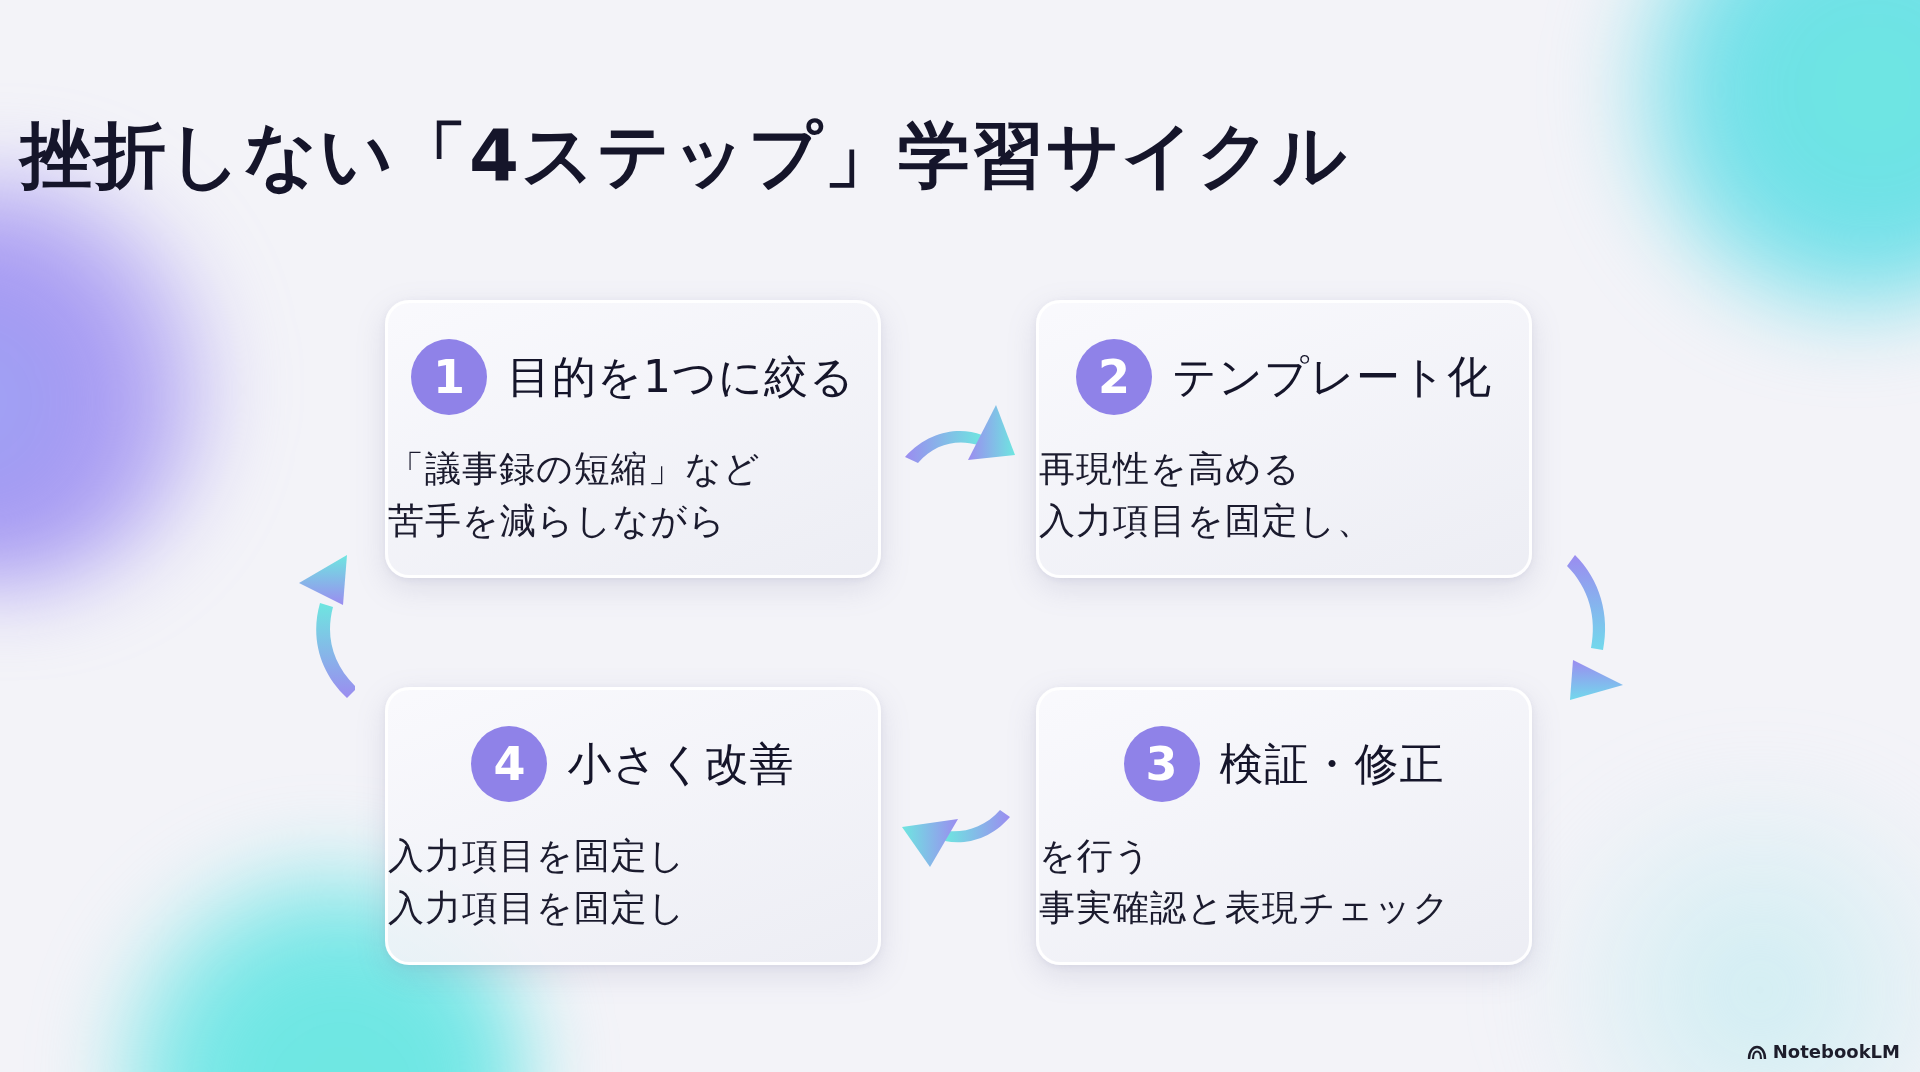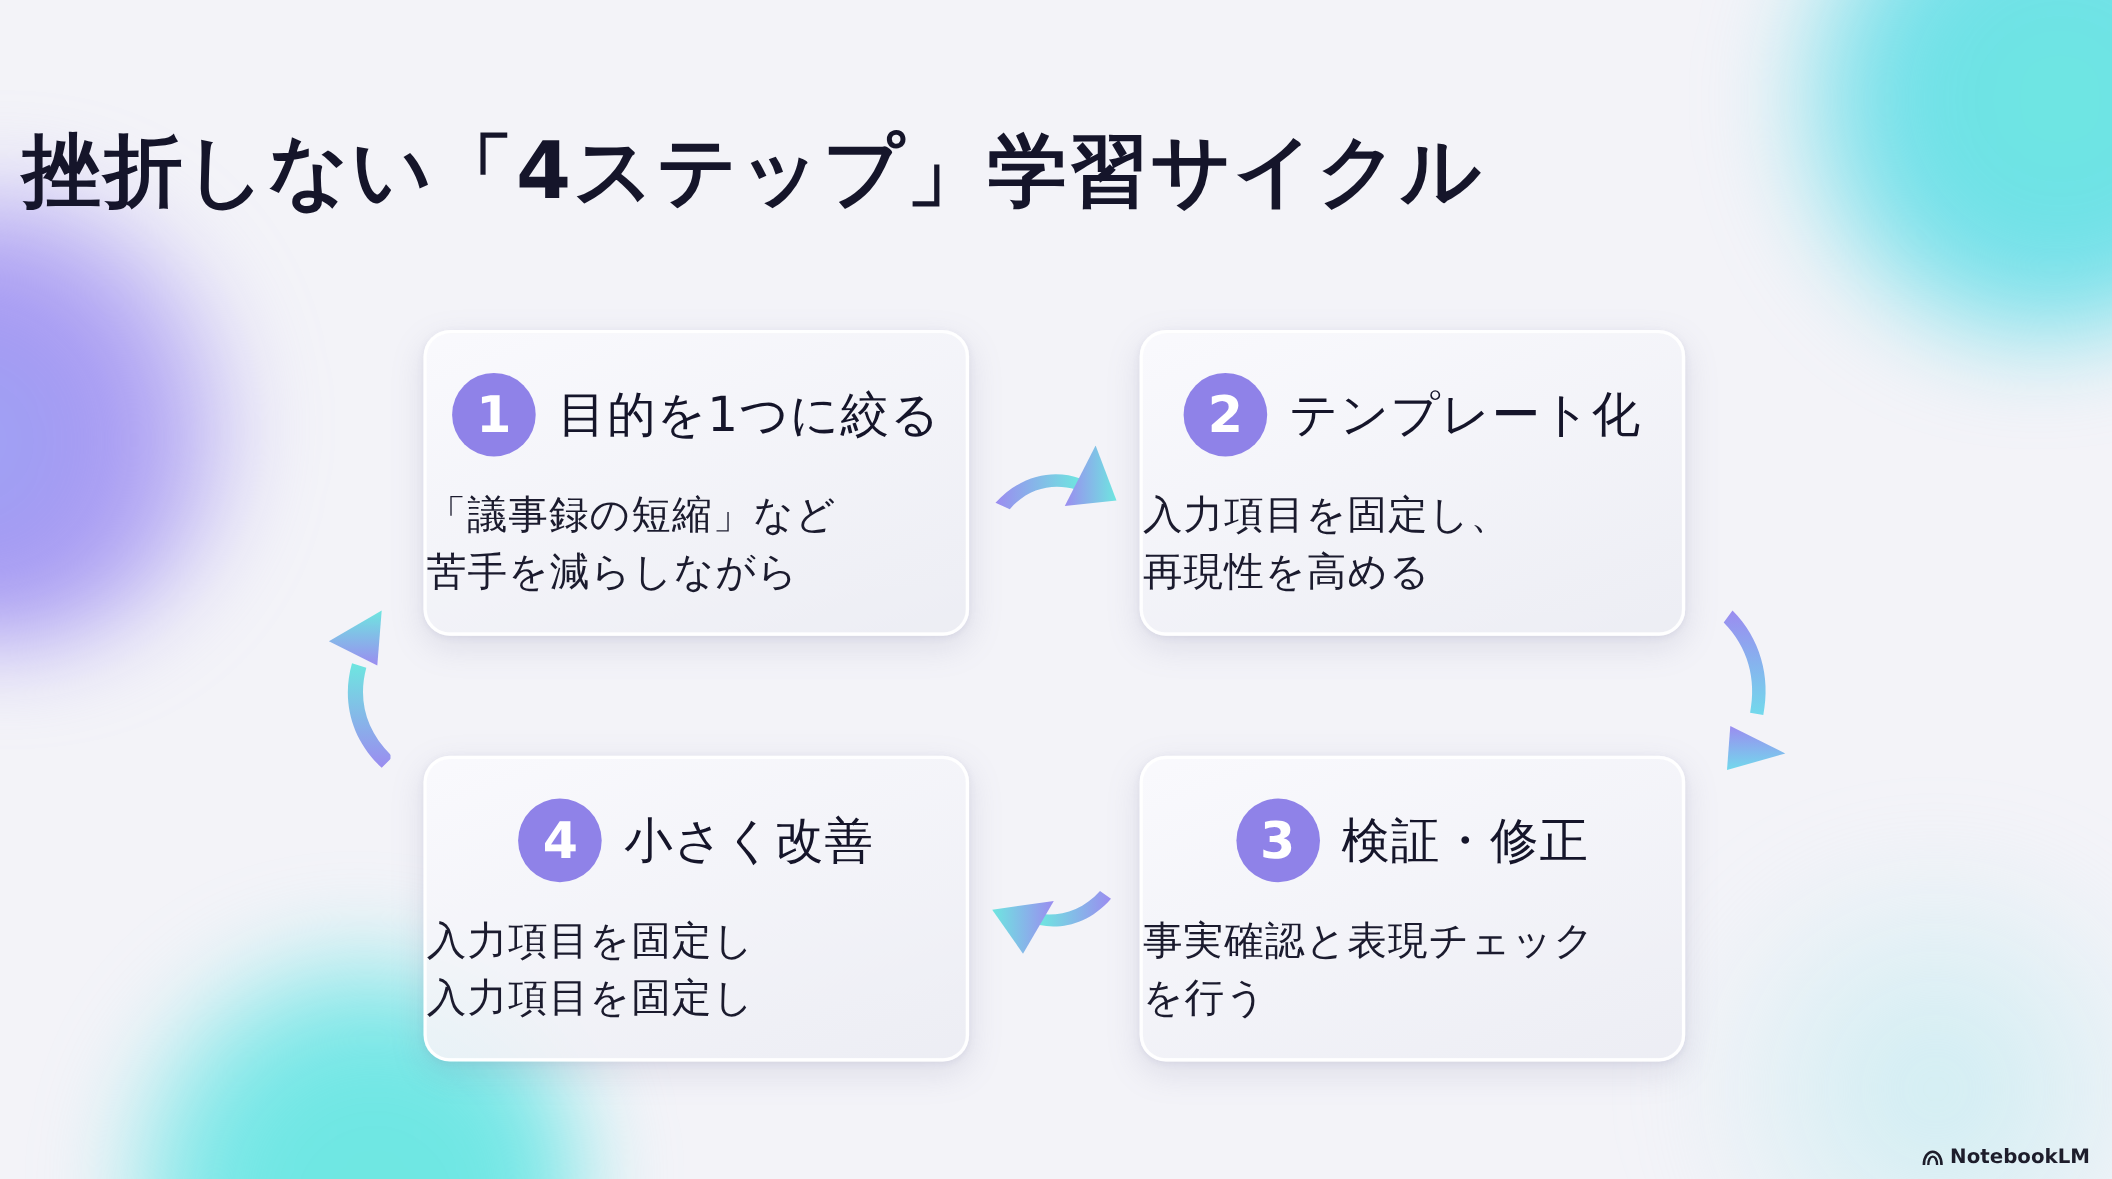--- a/index.html
+++ b/index.html
@@ -82,33 +82,33 @@
     <span>苦手を減らしながら</span>
   </div>
 </div>
 
 <div class="card" style="left:1036px; top:300px;">
   <div class="card-head">
     <div class="badge">2</div>
     <div class="card-title">テンプレート化</div>
   </div>
   <div class="card-desc">
+    <span>再現性を高める</span>
     <span>入力項目を固定し、</span>
-    <span>再現性を高める</span>
   </div>
 </div>
 
 <div class="card" style="left:1036px; top:687px;">
   <div class="card-head">
     <div class="badge">3</div>
     <div class="card-title">検証・修正</div>
   </div>
   <div class="card-desc">
+    <span>を行う</span>
     <span>事実確認と表現チェック</span>
-    <span>を行う</span>
   </div>
 </div>
 
 <div class="card" style="left:385px; top:687px;">
   <div class="card-head">
     <div class="badge">4</div>
     <div class="card-title">小さく改善</div>
   </div>
   <div class="card-desc">
     <span>入力項目を固定し</span>

